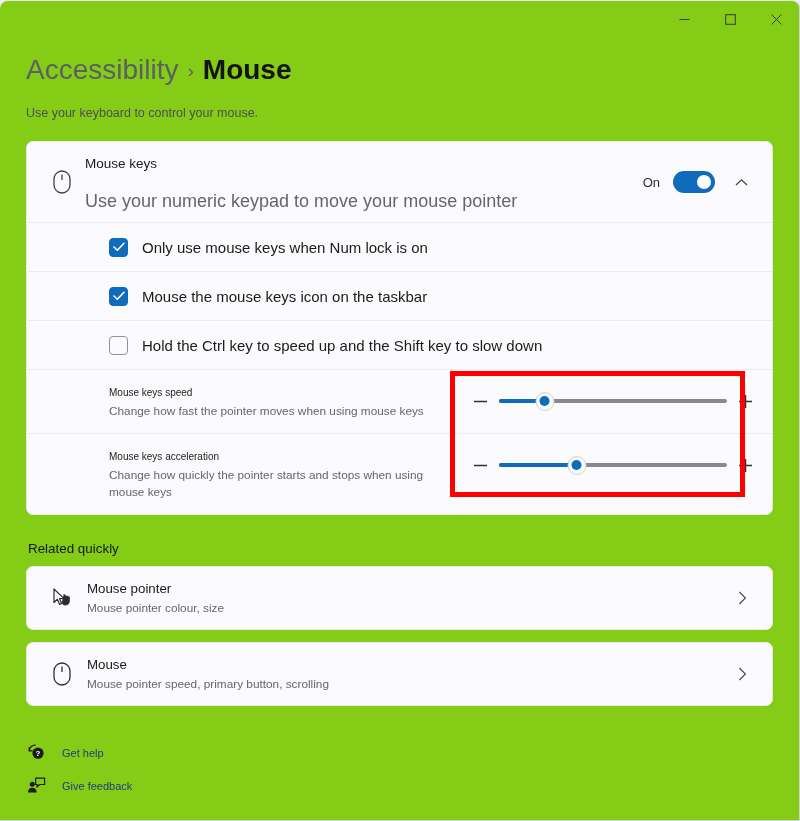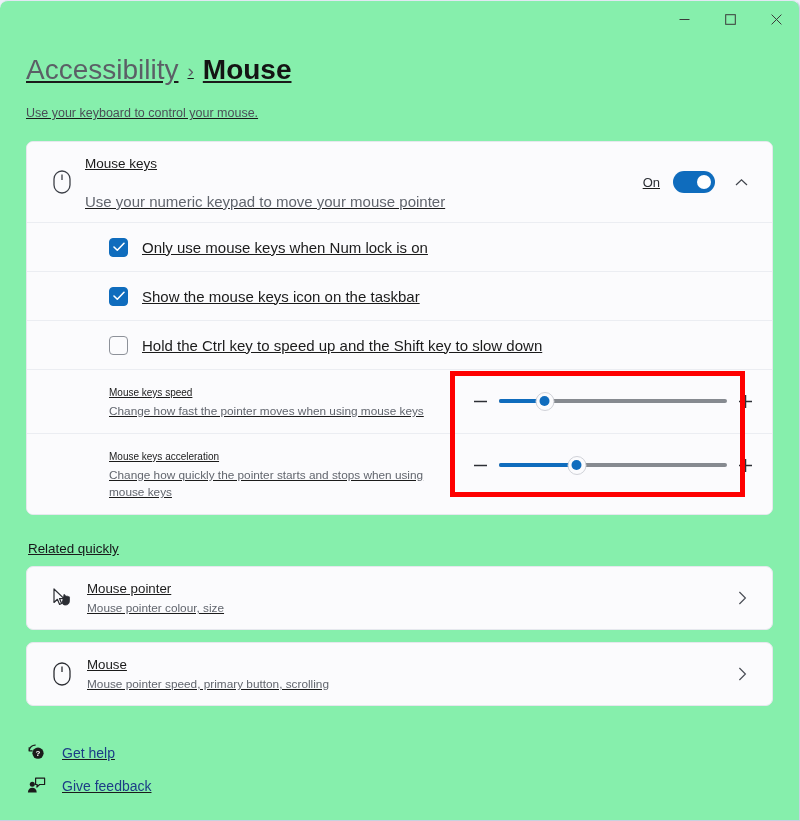--- a/index.html
+++ b/index.html
@@ -13,27 +13,26 @@
   body {
     font-family: "Liberation Sans", sans-serif;
     background: #eef1f8;
     color: #1b1b1b;
     position: relative;
   }
 
   .window {
     position: absolute;
     inset: 0;
-    background: #86efac;
+    background: #84cc16;
     border-right: 1px solid #c9d0e0;
     border-bottom: 1px solid #c9d0e0;
     border-top: 1px solid #e3e8f3;
     border-radius: 8px 8px 0 0;
     overflow: hidden;
-    text-decoration: underline;
   }
 
   
   .titlebar {
     height: 36px;
     display: flex;
     justify-content: flex-end;
     align-items: stretch;
   }
   .wbtn {
@@ -110,21 +109,21 @@
     justify-content: center;
     color: #3d4048;
   }
   .mk-texts { flex: 1 1 auto; margin-left: 6px; }
   .mk-title {
     font-size: 13.5px;
     color: #1b1b1b;
     line-height: 19px;
   }
   .mk-desc {
-    font-size: 15px;
+    font-size: 18px;
     color: #62666e;
     line-height: 17px;
     margin-top: 20px;
   }
   .mk-right {
     display: flex;
     align-items: center;
     gap: 13px;
   }
   .toggle-label { font-size: 13px; color: #2a2d33; }
@@ -302,21 +301,21 @@
   }
   .link-icon {
     width: 20px;
     flex: 0 0 20px;
     display: flex;
     align-items: center;
     justify-content: center;
     color: #1b1b1b;
   }
   .link-text {
-    font-size: 14px;
+    font-size: 11px;
     color: #1c3d86;
   }
 </style>
 </head>
 <body>
 
 <div class="window">
 
   <div class="titlebar">
     <div class="wbtn">
@@ -382,21 +381,21 @@
         </div>
         <span class="cb-text">Only use mouse keys when Num lock is on</span>
       </div>
 
       <div class="row cb-row">
         <div class="cb checked">
           <svg width="12" height="10" viewBox="0 0 12 10" aria-hidden="true">
             <polyline points="1,5 4.3,8.2 11,1.3" fill="none" stroke="#ffffff" stroke-width="1.6" stroke-linecap="round" stroke-linejoin="round"></polyline>
           </svg>
         </div>
-        <span class="cb-text">Show the mouse keys icon on the taskbar</span>
+        <span class="cb-text">Mouse the mouse keys icon on the taskbar</span>
       </div>
 
       <div class="row cb-row">
         <div class="cb unchecked"></div>
         <span class="cb-text">Hold the Ctrl key to speed up and the Shift key to slow down</span>
       </div>
 
       <div class="row sl-row">
         <div class="sl-left">
           <div class="sl-title">Mouse keys speed</div>

